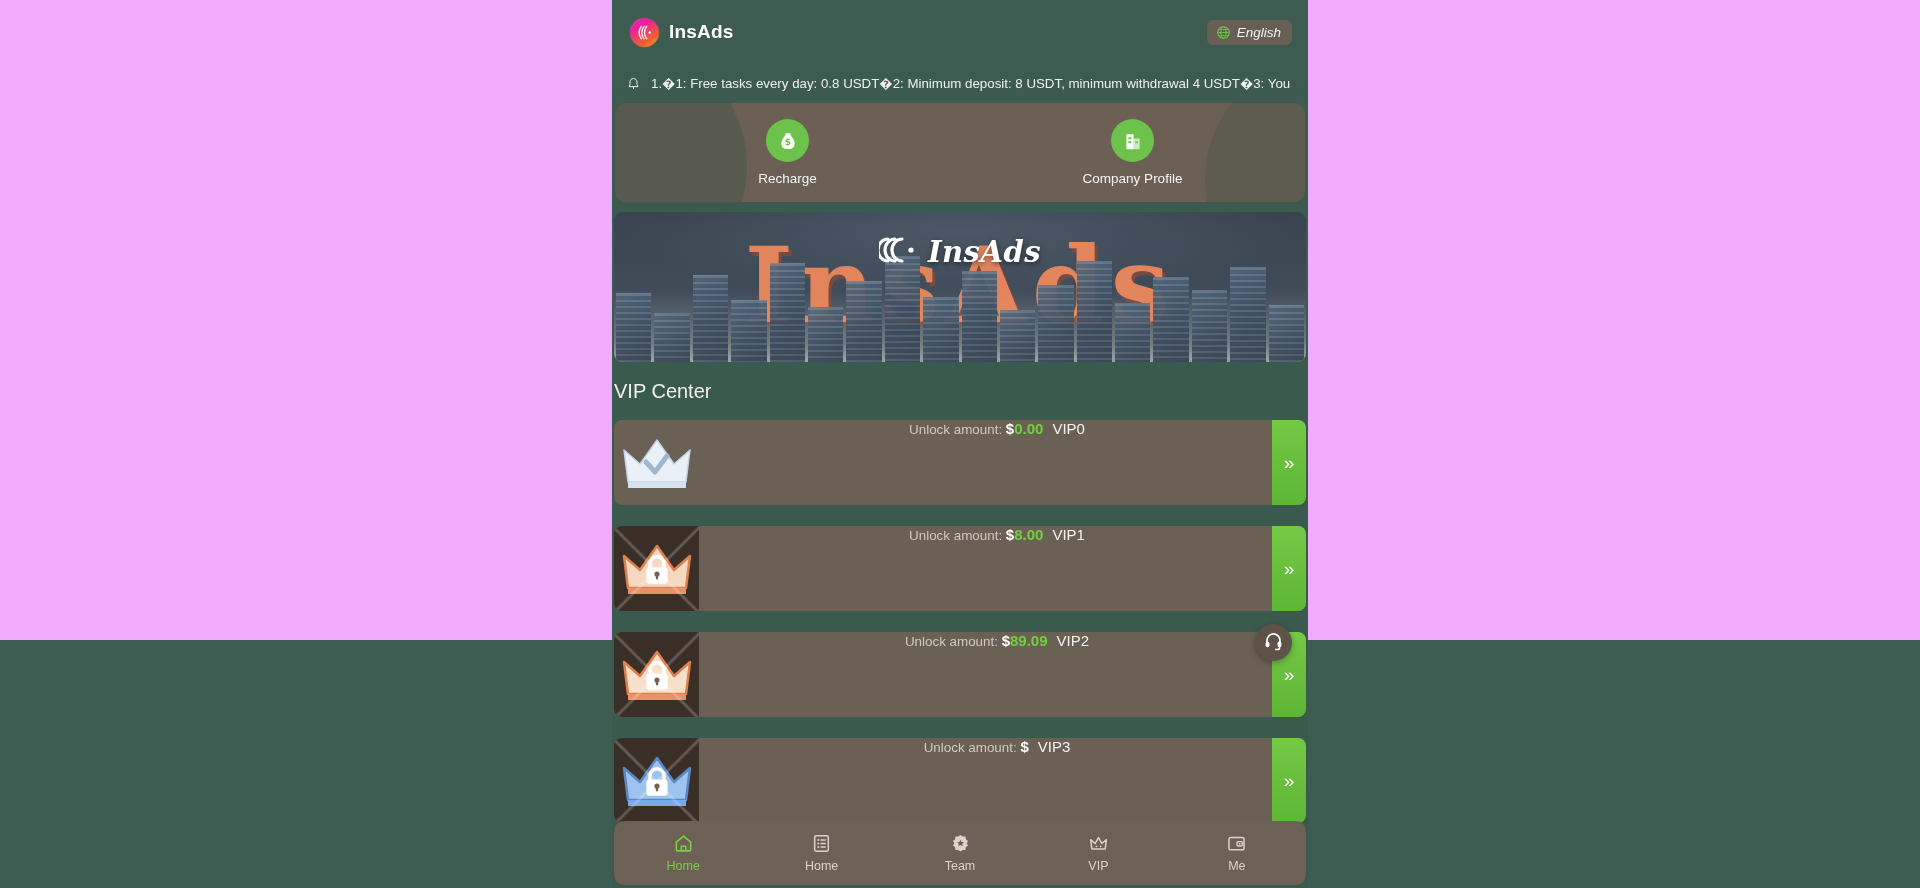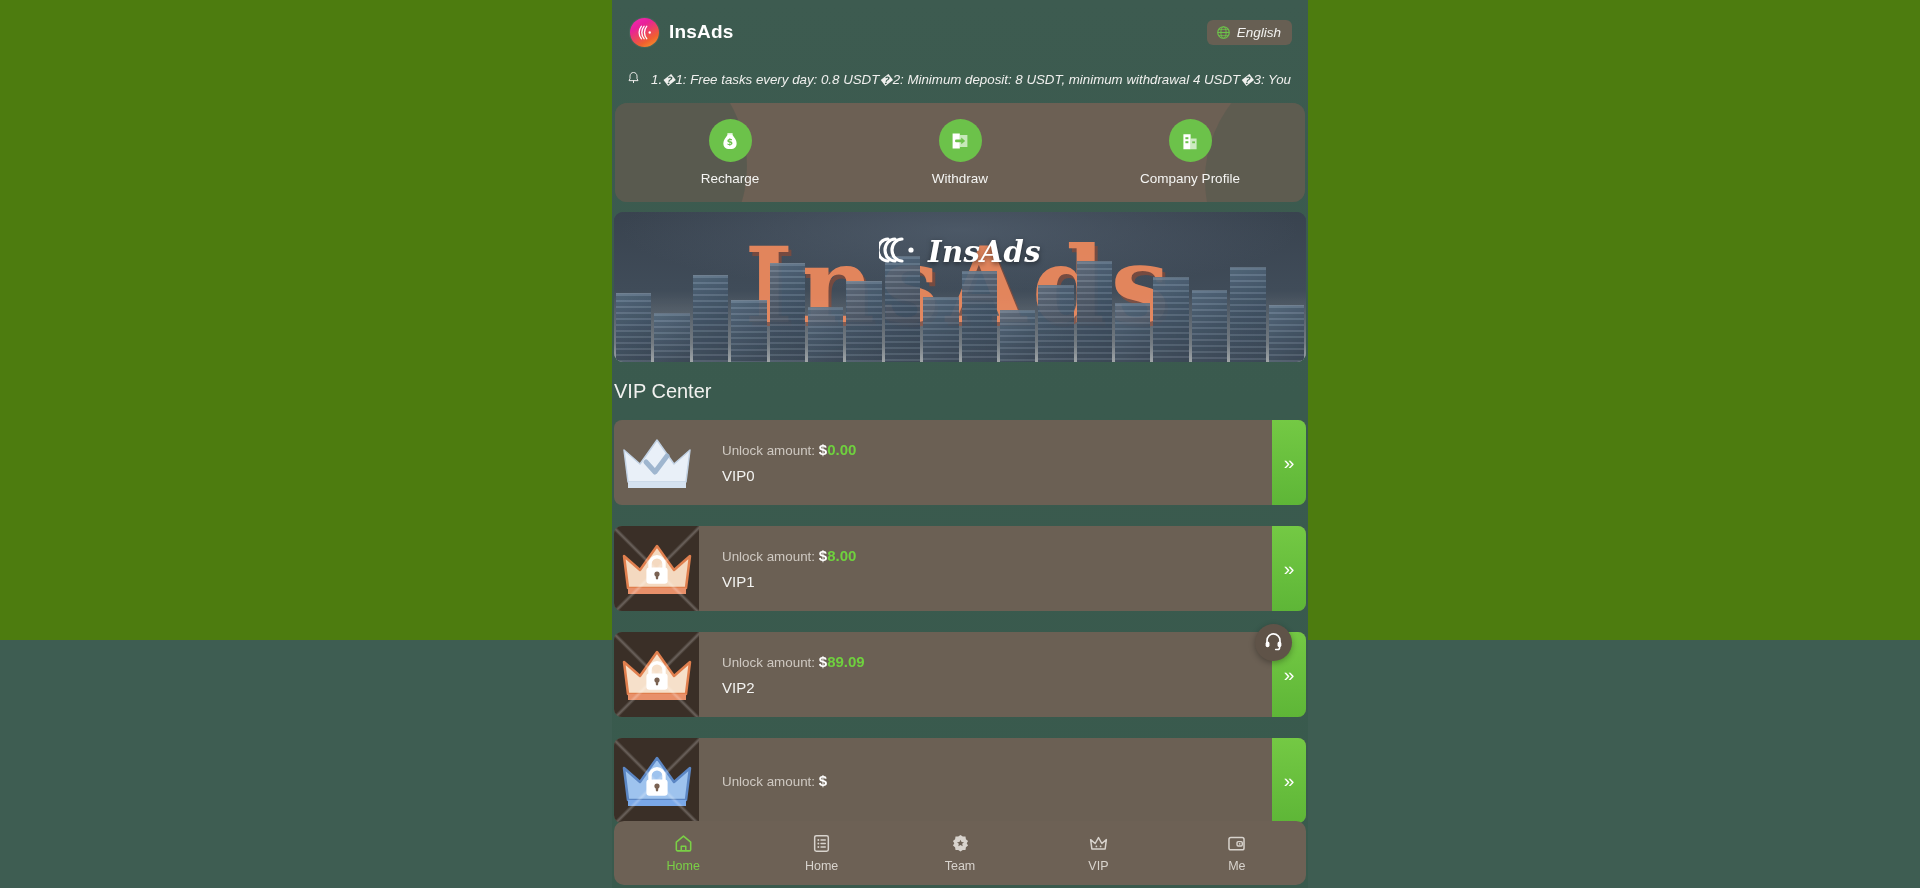--- a/index.html
+++ b/index.html
@@ -5,21 +5,21 @@
   * { box-sizing: border-box; margin: 0; padding: 0; }
   html, body {
     width: 1920px; height: 888px;
     overflow: hidden;
     font-family: "Liberation Sans", sans-serif;
     background: #3e5d52;
   }
   #stage {
     position: relative;
     width: 1920px; height: 640px;
-    background: #4d7c0f;
+    background: #f0abfc;
   }
   
   #phone {
     position: absolute;
     left: 612px; top: 0;
     width: 696px; height: 888px;
     background: linear-gradient(180deg, #3d5b50 0%, #3a5a4e 45%, #395a4d 100%);
     overflow: hidden;
   }
 
@@ -46,24 +46,24 @@
     background: rgba(110,96,83,.85);
     border-radius: 6px;
     padding: 5px 11px 5px 9px;
     cursor: pointer;
   }
   .lang-label { color: #f2f2f0; font-size: 13.5px; font-style: italic; }
   .globe { width: 15px; height: 15px; flex: none; }
 
   
   .notice {
-    display: flex; align-items: flex-start; gap: 10px;
+    display: flex; align-items: flex-end; gap: 10px;
     padding: 6px 12px 6px 14px;
     height: 34px;
-    white-space: nowrap; overflow: hidden; font-style: italic;
+    white-space: nowrap; overflow: hidden;
   }
   .notice-text {
     color: #f0f0ee; font-size: 13.3px;
     overflow: hidden; text-overflow: clip;
   }
   .bell { width: 15px; height: 16px; flex: none; }
 
   
   .quick-wrap { padding: 5px 2px 0 2px; }
   .quick {
@@ -191,21 +191,21 @@
       linear-gradient(45deg, rgba(255,255,255,0) 47%, rgba(255,255,255,.25) 49%, rgba(255,255,255,0) 51%),
       linear-gradient(-45deg, rgba(255,255,255,0) 47%, rgba(255,255,255,.25) 49%, rgba(255,255,255,0) 51%);
   }
   .lock-badge {
     position: absolute; left: 50%; top: 52%;
     transform: translate(-50%, -50%);
     width: 30px; height: 34px;
   }
   .vip-info {
     flex: 1 1 auto;
-    display: flex; flex-direction: column; justify-content: center;
+    display: flex; justify-content: center;
     gap: 9px;
     padding-left: 23px;
   }
   .vip-unlock { font-size: 13.4px; color: #cfc9c2; }
   .vip-unlock .cur { color: #ffffff; font-weight: bold; font-size: 15px; }
   .vip-unlock .amt { color: #6fd13e; font-weight: bold; font-size: 15px; }
   .vip-level { font-size: 15px; color: #f3f3f1; }
   .vip-go {
     width: 34px; flex: none;
     background: linear-gradient(180deg, #74c944 0%, #5eb637 100%);
@@ -295,31 +295,20 @@
           <span class="qa-icon">
             <svg width="24" height="24" viewBox="0 0 24 24" aria-hidden="true">
               <path d="M9.4 4.2h5.2v1.5H9.4z" fill="#fff"></path>
               <path d="M9.8 5.6h4.4l3.1 4.3c1.6 2.3 1.9 6.1.3 8-1.3 1.6-3.3 2.2-5.6 2.2s-4.3-.6-5.6-2.2c-1.6-1.9-1.3-5.7.3-8z" fill="#fff"></path>
               <text x="12" y="16.4" font-family="DejaVu Sans, sans-serif" font-size="9" font-weight="bold" fill="#6cc24a" text-anchor="middle">$</text>
             </svg>
           </span>
           <span class="qa-label">Recharge</span>
         </div>
 
-        <div class="qa">
-          <span class="qa-icon">
-            <svg width="24" height="24" viewBox="0 0 24 24" aria-hidden="true">
-              <path d="M4.6 4.4h7.2v15.2H4.6z" fill="#fff"></path>
-              <path d="M11.8 5.9h7.6v12.2h-7.6z" fill="#fff" opacity=".62"></path>
-              <rect x="7" y="10.6" width="7" height="2.6" rx="1.3" fill="#6cc24a"></rect>
-              <path d="M13.2 8.6l4 3.3-4 3.3z" fill="#6cc24a"></path>
-            </svg>
-          </span>
-          <span class="qa-label">Withdraw</span>
-        </div>
 
 
         <div class="qa">
           <span class="qa-icon">
             <svg width="24" height="24" viewBox="0 0 24 24" aria-hidden="true">
               <path d="M5.4 5.2h7.2v15H5.4z" fill="#fff"></path>
               <path d="M12.6 9.4h6v10.8h-6z" fill="#fff" opacity=".66"></path>
               <rect x="7.4" y="8.2" width="3" height="2" fill="#6cc24a"></rect>
               <rect x="7.4" y="12.2" width="3" height="2" fill="#6cc24a"></rect>
               <rect x="14.2" y="12.4" width="2.8" height="1.8" fill="#6cc24a"></rect>
@@ -458,20 +447,21 @@
             <rect x="4.4" y="14.4" width="21.2" height="16.4" rx="3" fill="#fff"></rect>
             <circle cx="15" cy="21" r="2.6" fill="#7a6252"></circle>
             <rect x="13.8" y="21" width="2.4" height="5.4" rx="1.1" fill="#7a6252"></rect>
           </svg>
         </div>
         <div class="vip-info">
           <div class="vip-unlock">
             <span>Unlock amount:</span>
             <span class="cur">$</span><span class="amt"></span>
           </div>
+          <div class="vip-level">VIP3</div>
         </div>
         <div class="vip-go">
           <span class="chev">»</span>
         </div>
       </div>
 
     </div>
 
     <div class="support-fab">
       <span>

